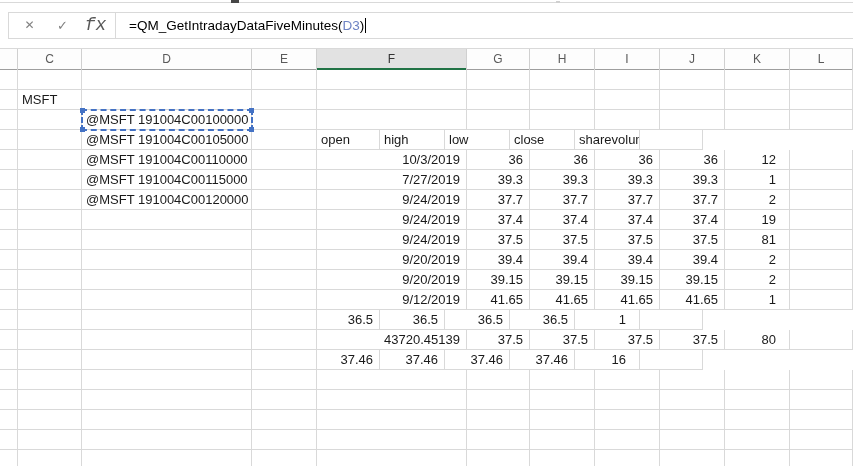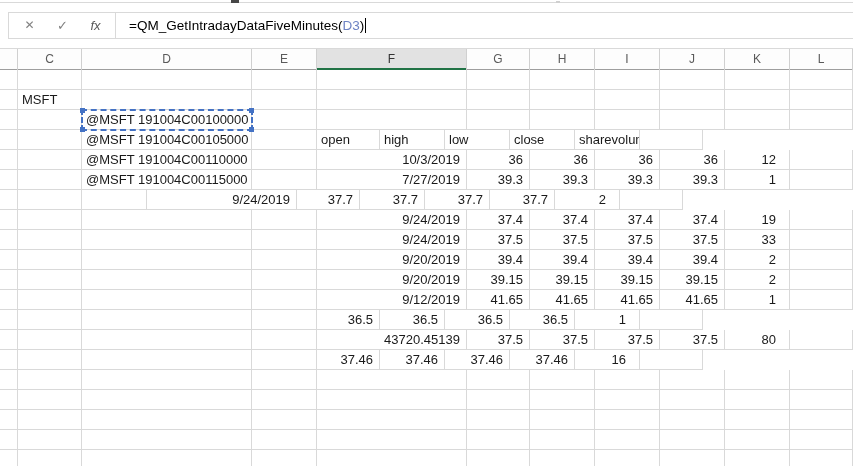--- a/index.html
+++ b/index.html
@@ -13,21 +13,21 @@
   .ribbon-mark{position:absolute;left:231px;top:0;width:8px;height:3px;background:#474747;}
   .ribbon-mark2{position:absolute;left:556px;top:1px;width:4px;height:2px;background:#d0d0d0;}
   
   .formula-bar{
     position:absolute;left:8px;top:12px;width:845px;height:27px;box-sizing:border-box;
     border-top:1px solid #d9d9d9;border-bottom:1px solid #d9d9d9;border-left:1px solid #d9d9d9;
     display:flex;align-items:center;background:#fff;
   }
   .fb-icons{display:flex;align-items:center;width:106px;flex:0 0 auto;padding-left:4px;box-sizing:border-box;}
   .fb-btn{width:33px;text-align:center;color:#808080;font-size:12px;line-height:25px;cursor:default;}
-  .fb-btn.fx{font-family:Liberation Sans, sans-serif;font-style:italic;font-size:13px;color:#595959;}
+  .fb-btn.fx{font-family:Liberation Mono, monospace;font-style:italic;font-size:18px;color:#595959;}
   .fb-divider{width:1px;height:25px;background:#d9d9d9;flex:0 0 auto;}
   .fb-input{flex:1;padding-left:13px;font-size:13.5px;color:#000;white-space:pre;}
   .ref-blue{color:#6d83c4;}
   .caret{display:inline-block;width:1px;height:15px;background:#000;vertical-align:-3px;margin-left:1px;}
   
   .sheet{position:absolute;left:0;top:48px;width:853px;height:418px;}
   .col-headers{display:flex;height:22px;box-sizing:border-box;border-top:1px solid #d9d9d9;border-bottom:1px solid #9e9e9e;background:#fdfdfd;}
   .col-h{
     box-sizing:border-box;height:21px;line-height:21px;text-align:center;
     font-size:12px;color:#5a5a5a;border-right:1px solid #d0d0d0;flex:0 0 auto;
@@ -166,20 +166,21 @@
           <div class="gcell ar" style="width: 63px;">39.3</div>
           <div class="gcell ar" style="width: 65px;">39.3</div>
           <div class="gcell ar" style="width: 65px;">39.3</div>
           <div class="gcell ar" style="width: 65px;">39.3</div>
           <div class="gcell ar kpad" style="width: 65px;">1</div>
           <div class="gcell" style="width: 63px;"></div>
         </div>
         <div class="grow">
           <div class="gcell" style="width: 18px;"></div>
           <div class="gcell" style="width: 64px;"></div>
+          <div class="gcell al" style="width: 170px;">@MSFT 191004C00120000</div>
           <div class="gcell" style="width: 65px;"></div>
           <div class="gcell ar" style="width: 150px;">9/24/2019</div>
           <div class="gcell ar" style="width: 63px;">37.7</div>
           <div class="gcell ar" style="width: 65px;">37.7</div>
           <div class="gcell ar" style="width: 65px;">37.7</div>
           <div class="gcell ar" style="width: 65px;">37.7</div>
           <div class="gcell ar kpad" style="width: 65px;">2</div>
           <div class="gcell" style="width: 63px;"></div>
         </div>
         <div class="grow">
@@ -198,21 +199,21 @@
         <div class="grow">
           <div class="gcell" style="width: 18px;"></div>
           <div class="gcell" style="width: 64px;"></div>
           <div class="gcell" style="width: 170px;"></div>
           <div class="gcell" style="width: 65px;"></div>
           <div class="gcell ar" style="width: 150px;">9/24/2019</div>
           <div class="gcell ar" style="width: 63px;">37.5</div>
           <div class="gcell ar" style="width: 65px;">37.5</div>
           <div class="gcell ar" style="width: 65px;">37.5</div>
           <div class="gcell ar" style="width: 65px;">37.5</div>
-          <div class="gcell ar kpad" style="width: 65px;">33</div>
+          <div class="gcell ar kpad" style="width: 65px;">81</div>
           <div class="gcell" style="width: 63px;"></div>
         </div>
         <div class="grow">
           <div class="gcell" style="width: 18px;"></div>
           <div class="gcell" style="width: 64px;"></div>
           <div class="gcell" style="width: 170px;"></div>
           <div class="gcell" style="width: 65px;"></div>
           <div class="gcell ar" style="width: 150px;">9/20/2019</div>
           <div class="gcell ar" style="width: 63px;">39.4</div>
           <div class="gcell ar" style="width: 65px;">39.4</div>

